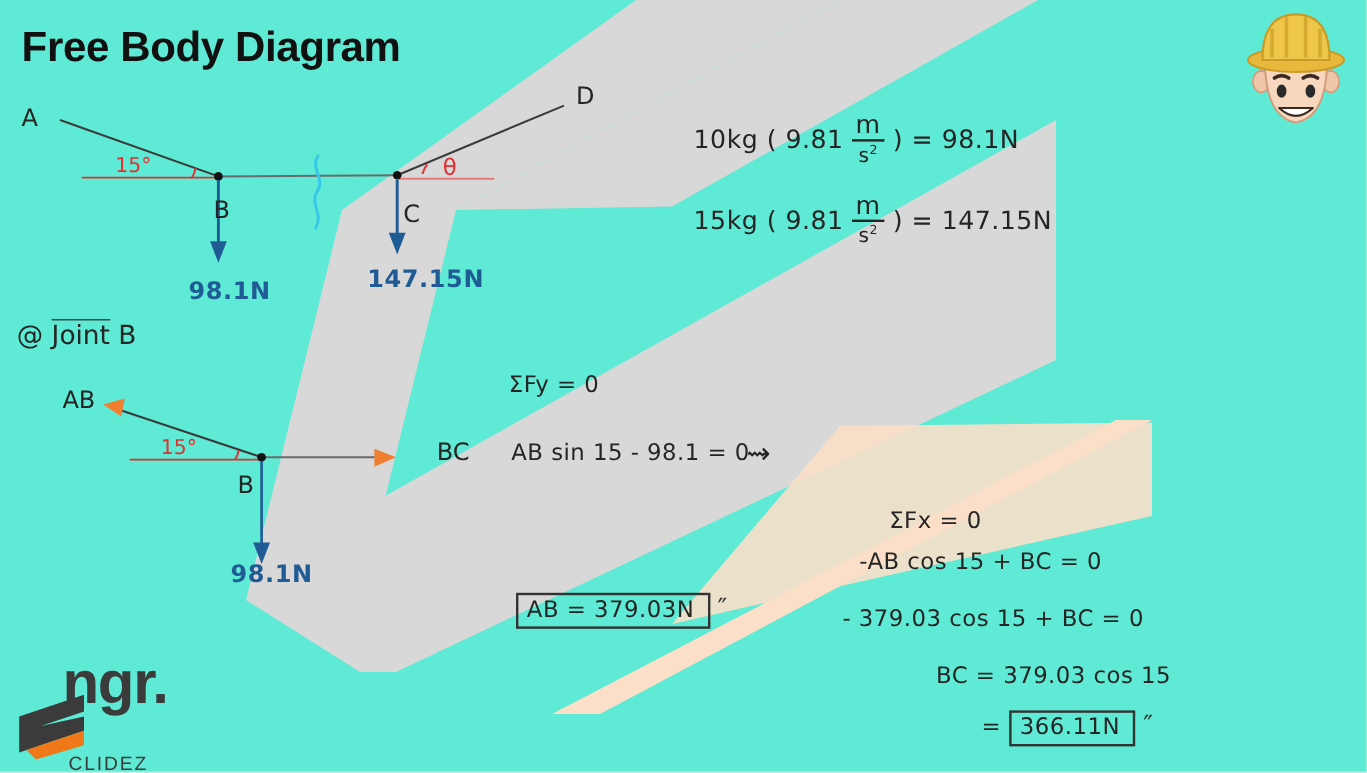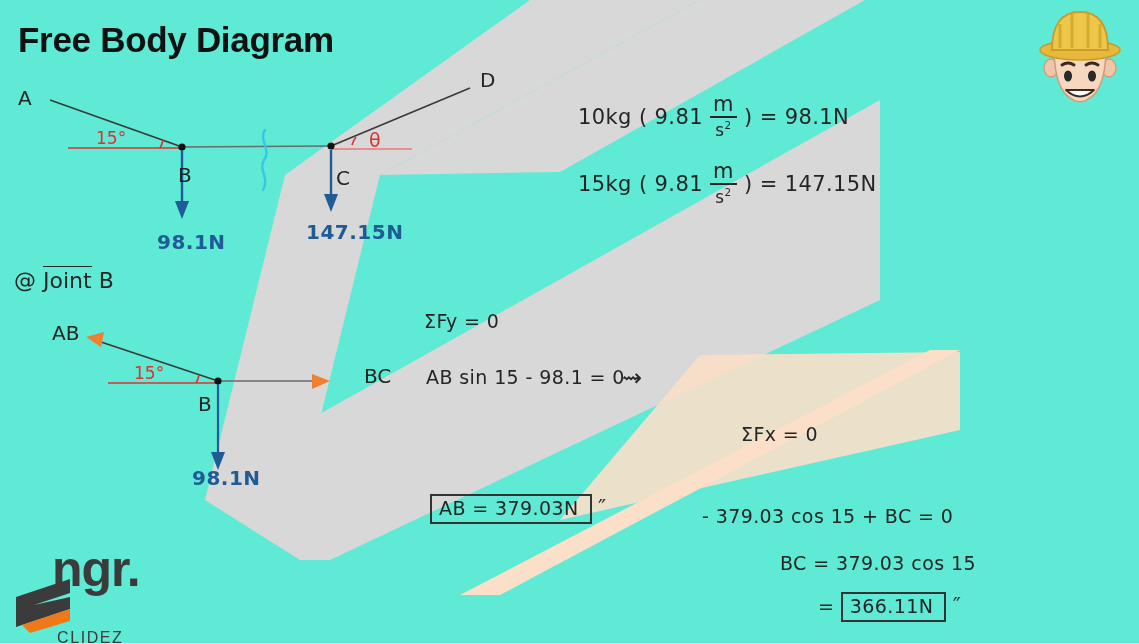--- a/index.html
+++ b/index.html
@@ -287,20 +287,21 @@
 
 
 
   <div class="hand eq eq-sm" style="left:430px;top:494px;">
     <span class="boxed">AB = 379.03N</span>
     <span class="tick-mark">″</span>
   </div>
 
   <div class="hand eq eq-sm" style="left:712px;top:425px;margin-left:29px;">ΣFx = 0</div>
 
+  <div class="hand eq eq-sm" style="left:716px;top:459px;">-AB cos 15 + BC  = 0</div>
 
   <div class="hand eq eq-sm" style="left:702px;top:507px;">- 379.03 cos 15 + BC = 0</div>
 
   <div class="hand eq eq-sm" style="left:780px;top:554px;">BC = 379.03 cos 15</div>
 
   <div class="hand eq eq-sm" style="left:818px;top:592px;">
     <span>=</span>
     <span class="boxed">366.11N</span>
     <span class="tick-mark">″</span>
   </div>

